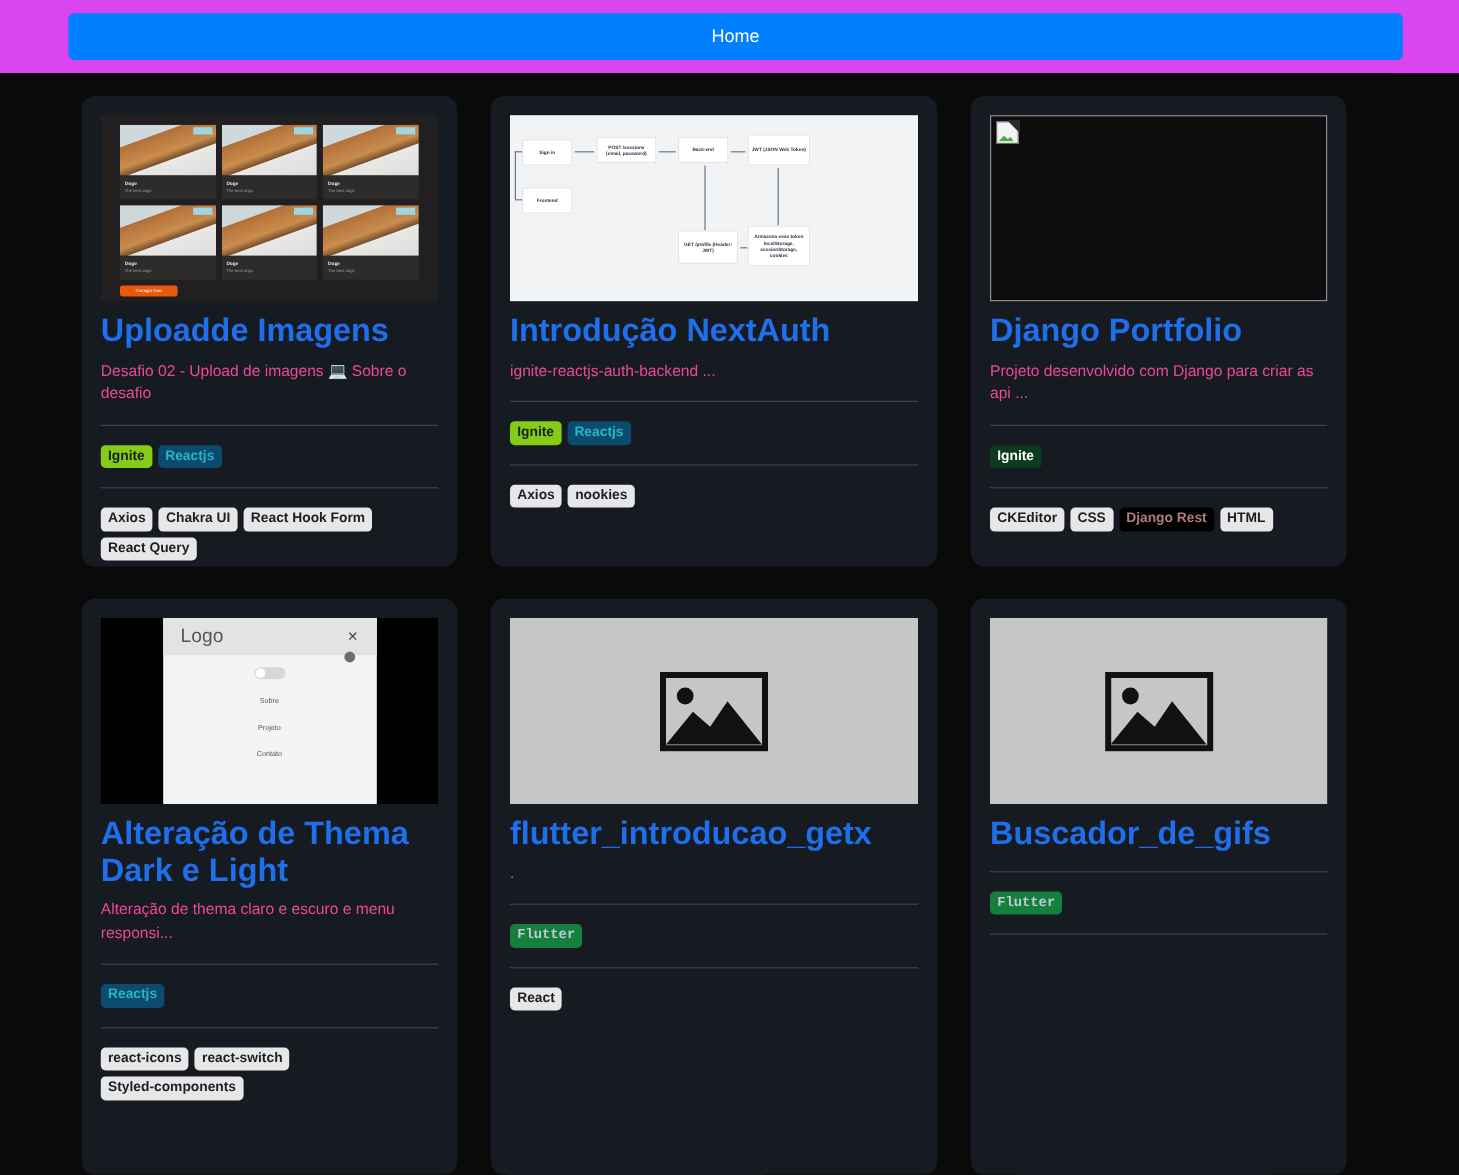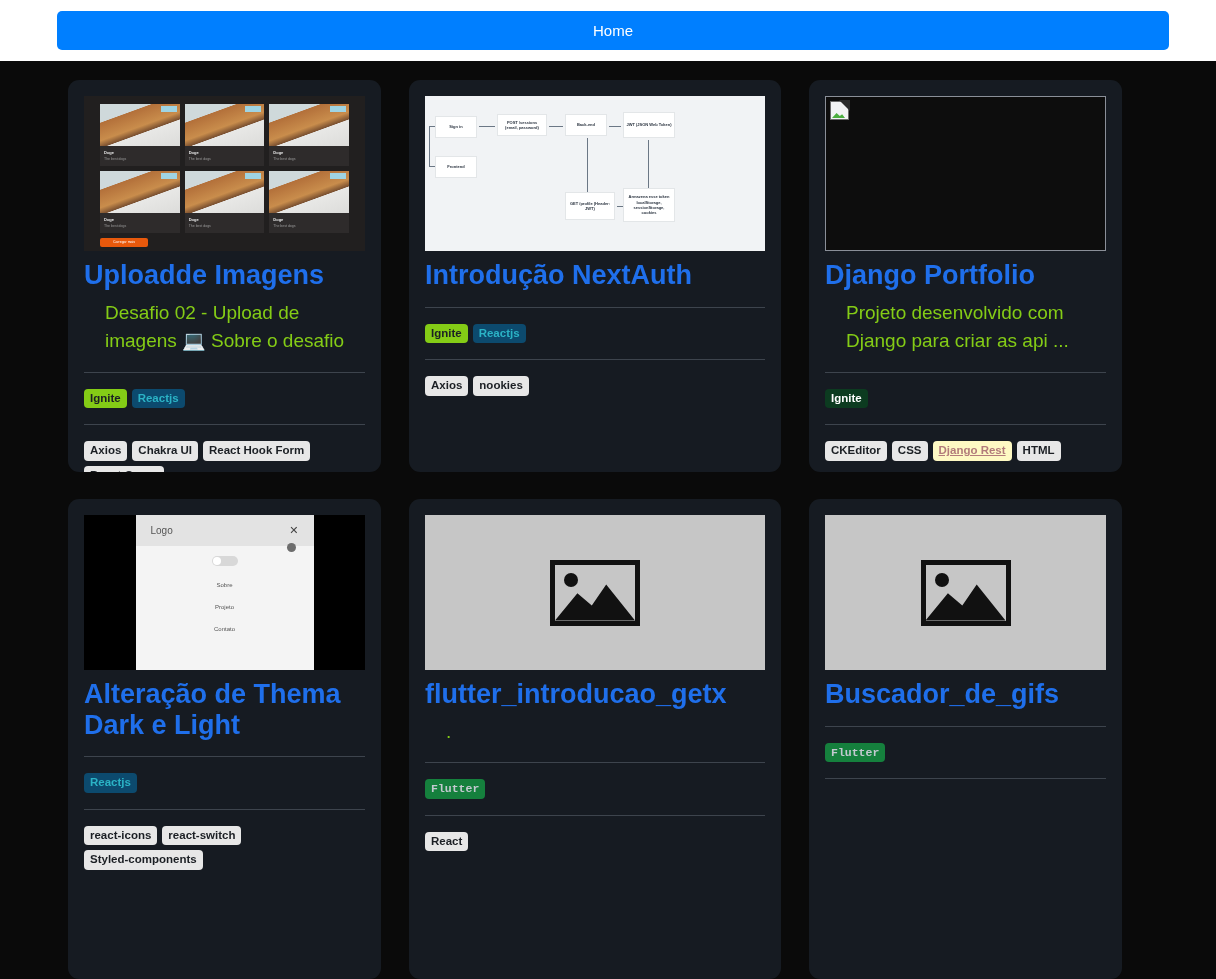--- a/index.html
+++ b/index.html
@@ -9,21 +9,21 @@
     height: 979px;
     background: #0a0a0a;
     font-family: "Liberation Sans", sans-serif;
     overflow: hidden;
   }
 
   
   #header-bar {
     width: 1216px;
     height: 61px;
-    background: #ffffff;
+    background: #d946ef;
     padding: 11px 47px 11px 57px;
   }
   #nav-home {
     display: block;
     width: 100%;
     height: 39px;
     line-height: 39px;
     text-align: center;
     background: #007fff;
     color: #ffffff;
@@ -186,21 +186,21 @@
     position: relative;
   }
   .mm-bar {
     height: 31px;
     background: #e3e3e3;
     display: flex;
     align-items: center;
     justify-content: space-between;
     padding: 0 15px;
   }
-  .mm-logo { font-size: 10px; color: #555; }
+  .mm-logo { font-size: 16px; color: #555; }
   .mm-x { font-size: 11px; color: #444; }
   .mm-dot {
     position: absolute;
     right: 18px; top: 28px;
     width: 9px; height: 9px; border-radius: 50%;
     background: #6d6d6d;
   }
   .mm-toggle {
     margin: 10px auto 0 auto;
     width: 26px; height: 10px;
@@ -223,25 +223,24 @@
   
   .card-title {
     color: #1f6feb;
     font-size: 27px;
     font-weight: bold;
     line-height: 1.13;
     margin-top: 9px;
     word-break: break-word;
   }
   .card-desc {
-    color: #84cc16;
-    font-size: 19px;
+    color: #ec4899;
+    font-size: 13px;
     line-height: 1.5;
     margin-top: 8px;
-    margin-left: 21px;
   }
   .divider {
     height: 1px;
     background: #3d444d;
     margin: 16px 0 0 0;
   }
 
   
   .tag-row {
     display: flex;
@@ -255,21 +254,21 @@
     line-height: 1;
     padding: 4px 6px;
     border-radius: 4px;
     background: #e7e7e7;
     color: #1b1f24;
     white-space: nowrap;
   }
   .tag.t-ignite   { background: #84cc16; color: #1b1f24; }
   .tag.t-reactjs  { background: #0c4a6e; color: #2bb3c6; }
   .tag.t-django   { background: #0c3b20; color: #ffffff; }
-  .tag.t-djangorest { background: #fef9c3; color: #b27b7b; text-decoration: underline; }
+  .tag.t-djangorest { background: #000000; color: #b27b7b; }
   .tag.t-flutter  { background: #15803d; color: #c3c9d0; font-family: Liberation Mono, monospace; }
 </style>
 </head>
 <body>
 
 <div id="header-bar">
   <button id="nav-home">Home</button>
 </div>
 
 <div id="card-grid">
@@ -349,20 +348,21 @@
         <div class="dg-line" style="left:192px;top:110px;width:6px;height:1px;"></div>
         <div class="dg-box" style="left:10px;top:20px;width:42px;height:22px;">Sign in</div>
         <div class="dg-box" style="left:10px;top:60px;width:42px;height:22px;">Frontend</div>
         <div class="dg-box" style="left:72px;top:18px;width:50px;height:22px;">POST /sessions (email, password)</div>
         <div class="dg-box" style="left:140px;top:18px;width:42px;height:22px;">Back-end</div>
         <div class="dg-box" style="left:198px;top:16px;width:52px;height:26px;">JWT (JSON Web Token)</div>
         <div class="dg-box" style="left:140px;top:96px;width:50px;height:28px;">GET /profile (Header: JWT)</div>
         <div class="dg-box" style="left:198px;top:92px;width:52px;height:34px;">Armazena esse token localStorage, sessionStorage, cookies</div>
       </div>
       <div class="card-title">Introdução NextAuth</div>
+      <div class="card-desc">ignite-reactjs-auth-backend ...</div>
       <div class="divider"></div>
       <div class="tag-row">
         <span class="tag t-ignite">Ignite</span>
         <span class="tag t-reactjs">Reactjs</span>
       </div>
       <div class="divider"></div>
       <div class="tag-row">
         <span class="tag ">Axios</span>
         <span class="tag ">nookies</span>
       </div>
@@ -393,20 +393,21 @@
             <span class="mm-x">✕</span>
           </div>
           <span class="mm-dot"></span>
           <div class="mm-toggle"></div>
           <div class="mm-item">Sobre</div>
           <div class="mm-item">Projeto</div>
           <div class="mm-item">Contato</div>
         </div>
       </div>
       <div class="card-title">Alteração de Thema Dark e Light</div>
+      <div class="card-desc">Alteração de thema claro e escuro e menu responsi...</div>
       <div class="divider"></div>
       <div class="tag-row">
         <span class="tag t-reactjs">Reactjs</span>
       </div>
       <div class="divider"></div>
       <div class="tag-row">
         <span class="tag ">react-icons</span>
         <span class="tag ">react-switch</span>
         <span class="tag ">Styled-components</span>
       </div>

